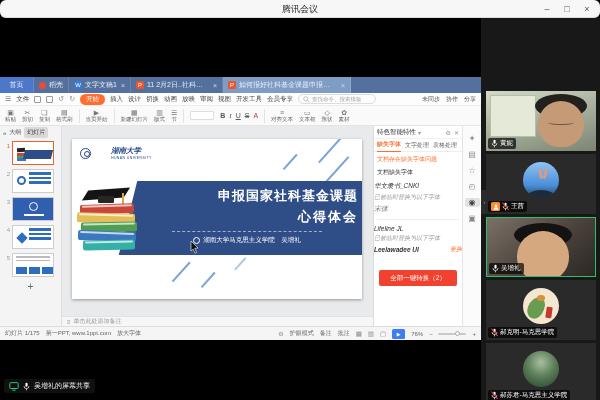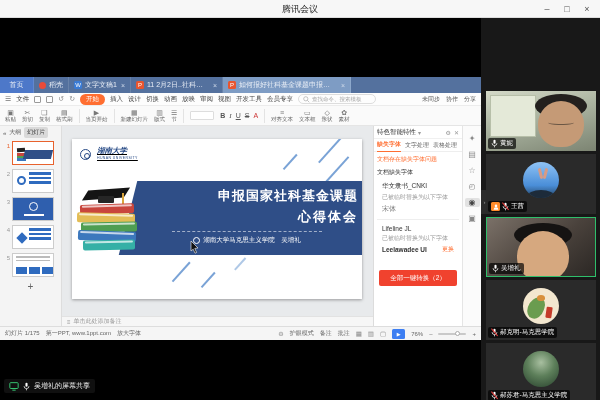--- a/index.html
+++ b/index.html
@@ -1,20 +1,20 @@
 <!DOCTYPE html>
 <html><head>
 <meta charset="utf-8">
 <style>
   html,body{margin:0;padding:0;background:#000;}
   *{box-sizing:border-box;font-family:"Liberation Sans",sans-serif;}
   .screen{position:relative;width:600px;height:400px;background:#000;overflow:hidden;}
 
   
-  .titlebar{position:absolute;left:0;top:0;width:600px;height:18px;background:#f7f7f7;border-bottom:1px solid #ddd;}
+  .titlebar{position:absolute;left:0;top:0;width:600px;height:18px;background:#f7f7f7;border-bottom:1px solid #ddd;border-radius:6px;}
   .titlebar .title{position:absolute;left:0;right:0;top:0;line-height:18px;text-align:center;font-size:9px;color:#222;}
   .winctl{position:absolute;right:4px;top:0;height:18px;display:flex;align-items:center;gap:2px;}
   .winctl span{width:18px;text-align:center;font-size:9px;color:#555;cursor:default;}
 
   .stage{position:absolute;left:0;top:18px;width:600px;height:382px;background:#0a0a0a;}
   .share-area{position:absolute;left:0;top:0;width:481px;height:382px;background:#000;}
 
   
   .wps{position:absolute;left:0;top:59px;width:481px;height:263px;background:#fff;font-size:7px;}
   .tabbar{position:absolute;left:0;top:0;width:481px;height:16px;background:#54719e;display:flex;align-items:stretch;color:#e9eef6;}
@@ -67,21 +67,21 @@
   .th-ring{position:absolute;left:16px;top:4px;width:9px;height:9px;border:1.5px solid #fff;border-radius:50%;}
   .th-wbar{position:absolute;left:11px;top:16px;width:20px;height:2px;background:#fff;}
   .th-hex{position:absolute;left:5px;top:8px;width:8px;height:8px;background:#2f6bbf;transform:rotate(45deg);}
   .th-lines i{display:block;width:34px;height:1.5px;background:#bbb;margin:2px auto 0;}
   .th-imgs{position:absolute;bottom:2px;left:3px;display:flex;gap:2px;}
   .th-imgs u{width:11px;height:7px;background:#2f6bbf;display:block;}
   .addslide{text-align:center;font-size:10px;color:#666;margin-top:2px;}
 
   .canvas{position:absolute;left:62px;top:49px;width:311px;height:190px;background:#e8eaec;overflow:hidden;}
   .slide{position:absolute;left:10px;top:13px;width:290px;height:160px;background:#fff;box-shadow:0 1px 3px rgba(0,0,0,.35);overflow:hidden;}
-  .logo{position:absolute;left:8px;top:7px;display:flex;align-items:flex-end;gap:6px;text-decoration:underline;}
+  .logo{position:absolute;left:8px;top:7px;display:flex;align-items:center;gap:20px;}
   .seal{width:11px;height:11px;border:1px solid #274a86;border-radius:50%;position:relative;}
   .seal:after{content:"";position:absolute;left:2.5px;top:2.5px;width:4px;height:4px;border:1px solid #274a86;border-radius:50%;}
   .logotxt .cn{font-family:"Liberation Serif",serif;font-weight:bold;font-style:italic;font-size:7.5px;color:#274a86;}
   .logotxt .en{font-size:3.5px;color:#274a86;letter-spacing:.4px;}
   .band{position:absolute;left:56px;top:42px;width:250px;height:74px;background:#2f4e87;transform:skewX(-14deg);}
   .bandtext{position:absolute;left:64px;top:48px;width:222px;text-align:right;color:#fff;}
   .bandtext .t1{font-family:"Liberation Serif",serif;font-weight:bold;font-size:13px;letter-spacing:1px;}
   .bandtext .t2{font-family:"Liberation Serif",serif;font-weight:bold;font-size:13px;margin-top:3px;letter-spacing:2px;}
   .dashline{width:150px;border-top:1px dashed rgba(255,255,255,.55);margin:5px auto 4px;}
   .byline{font-size:6.5px;display:flex;align-items:center;justify-content:center;gap:3px;}
@@ -103,21 +103,21 @@
 
   .taskpane{position:absolute;left:373px;top:49px;width:89px;height:200px;background:#fff;border-left:1px solid #dcdcdc;font-size:6px;color:#444;}
   .tp-head{display:flex;align-items:center;gap:2px;height:13px;padding:0 3px;border-bottom:1px solid #f0f0f0;}
   .tp-title{font-size:6.5px;color:#333;white-space:nowrap;}
   .tp-hicons{margin-left:auto;color:#999;font-size:6px;display:flex;gap:3px;}
   .tp-tabs{display:flex;align-items:center;gap:4px;height:13px;padding:0 3px;border-bottom:1px solid #eee;white-space:nowrap;}
   .tp-tab{color:#666;font-size:6px;padding:2px 0;}
   .tp-tab.on{color:#ff6e31;border-bottom:1.5px solid #ff6e31;font-weight:bold;}
   .tp-warn{color:#ff6e31;padding:3px 3px 1px;}
   .tp-sec{color:#333;padding:3px;}
-  .tp-card{padding:2px 8px;}
+  .tp-card{padding:2px 0;font-style:italic;}
   .f-name{font-size:6.5px;color:#333;}
   .f-desc{color:#9a9a9a;margin-top:2px;}
   .f-prev{font-family:"Liberation Serif",serif;color:#777;font-size:7px;margin-top:2px;}
   .tp-div{border-top:1px solid #eee;margin:3px 3px;}
   .f-row{display:flex;align-items:center;margin-top:2px;}
   .f-repl{font-size:6.5px;color:#333;font-weight:bold;}
   .f-link{margin-left:auto;color:#ff6e31;}
   .tp-btn{margin:14px 5px 0;height:16px;background:#f0422e;border-radius:2px;color:#fff;display:flex;align-items:center;justify-content:center;font-size:6.5px;}
 
   .iconstrip{position:absolute;left:462px;top:49px;width:19px;height:200px;background:#fbfbfb;border-left:1px solid #e5e5e5;display:flex;flex-direction:column;align-items:center;gap:7px;padding-top:8px;color:#888;font-size:8px;}

